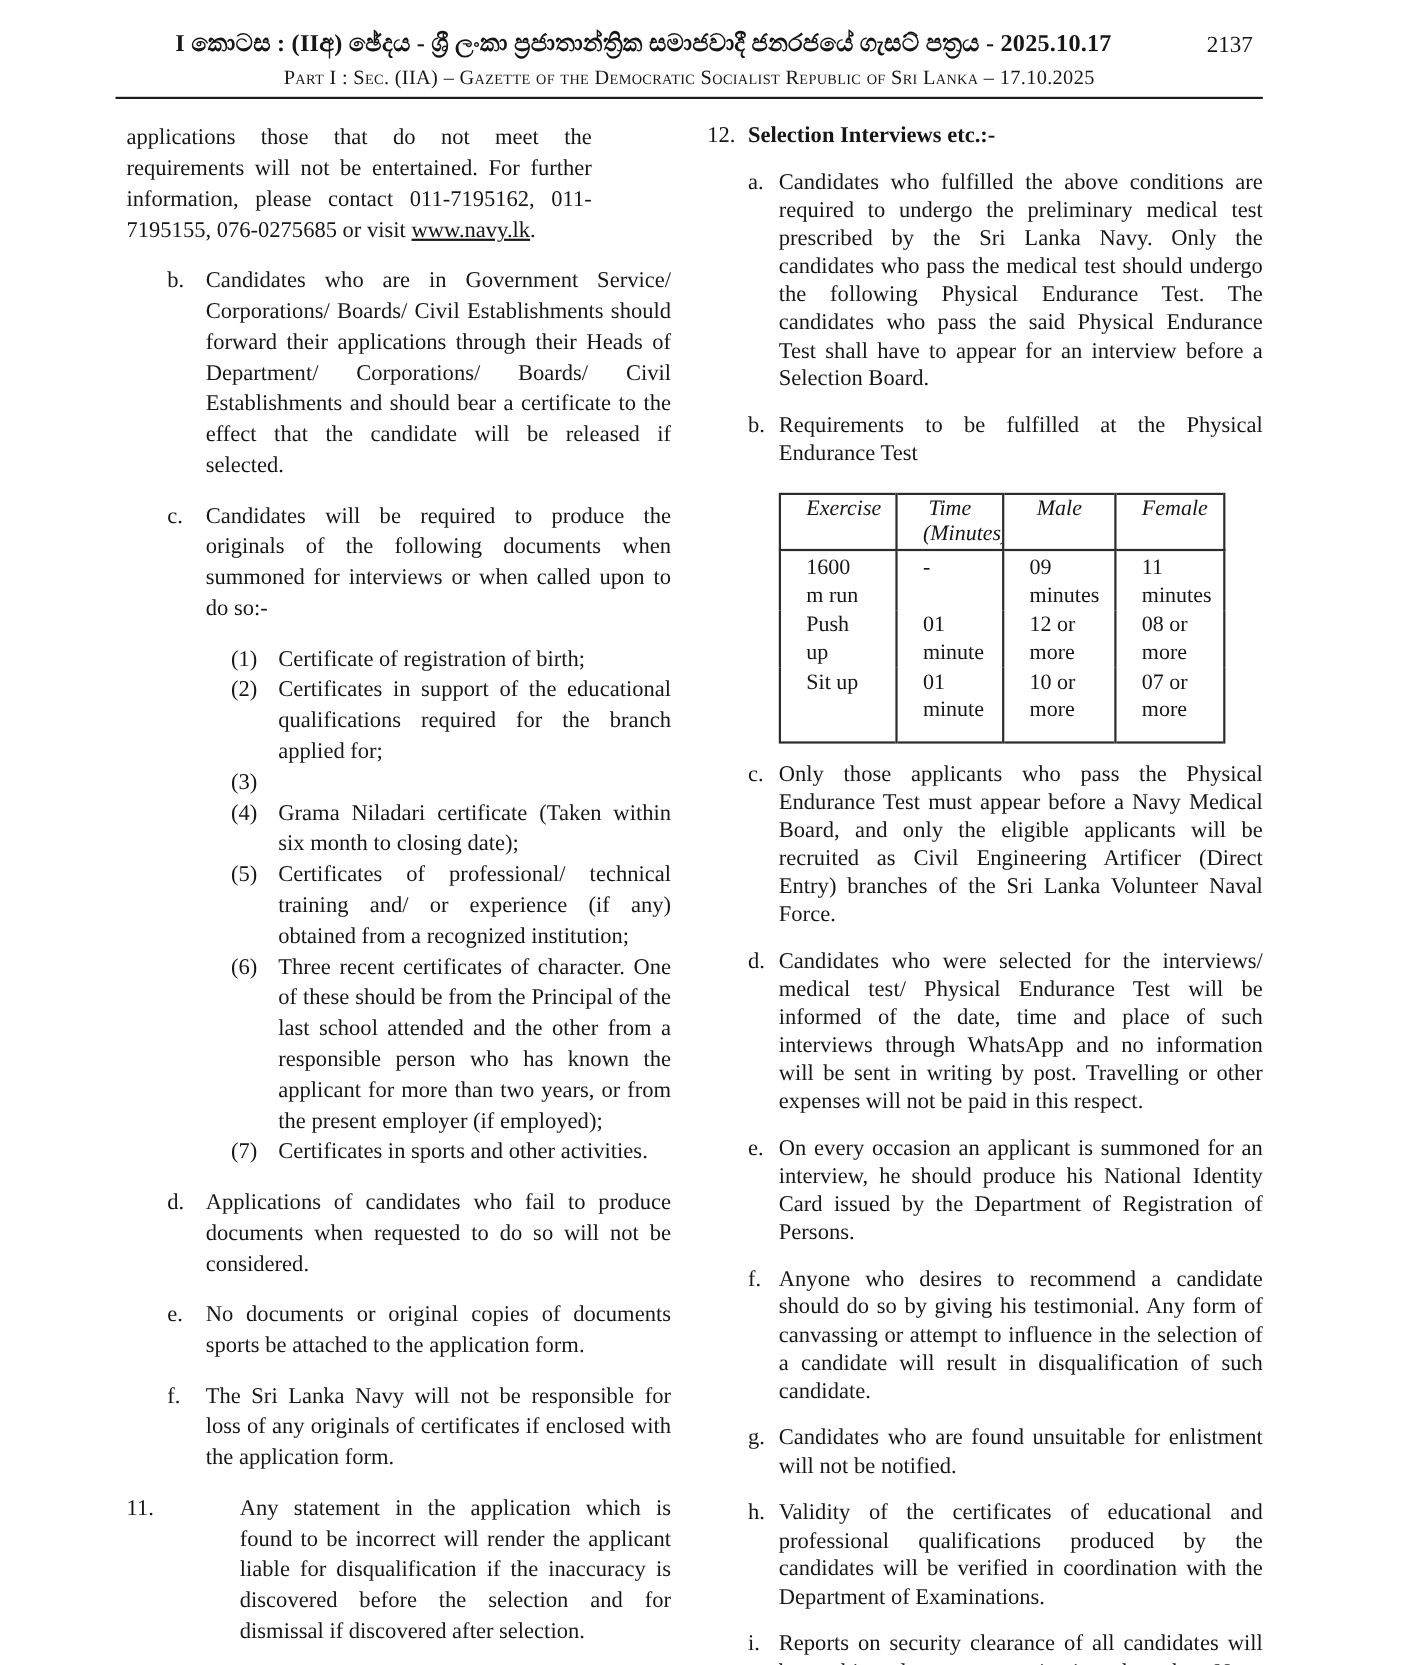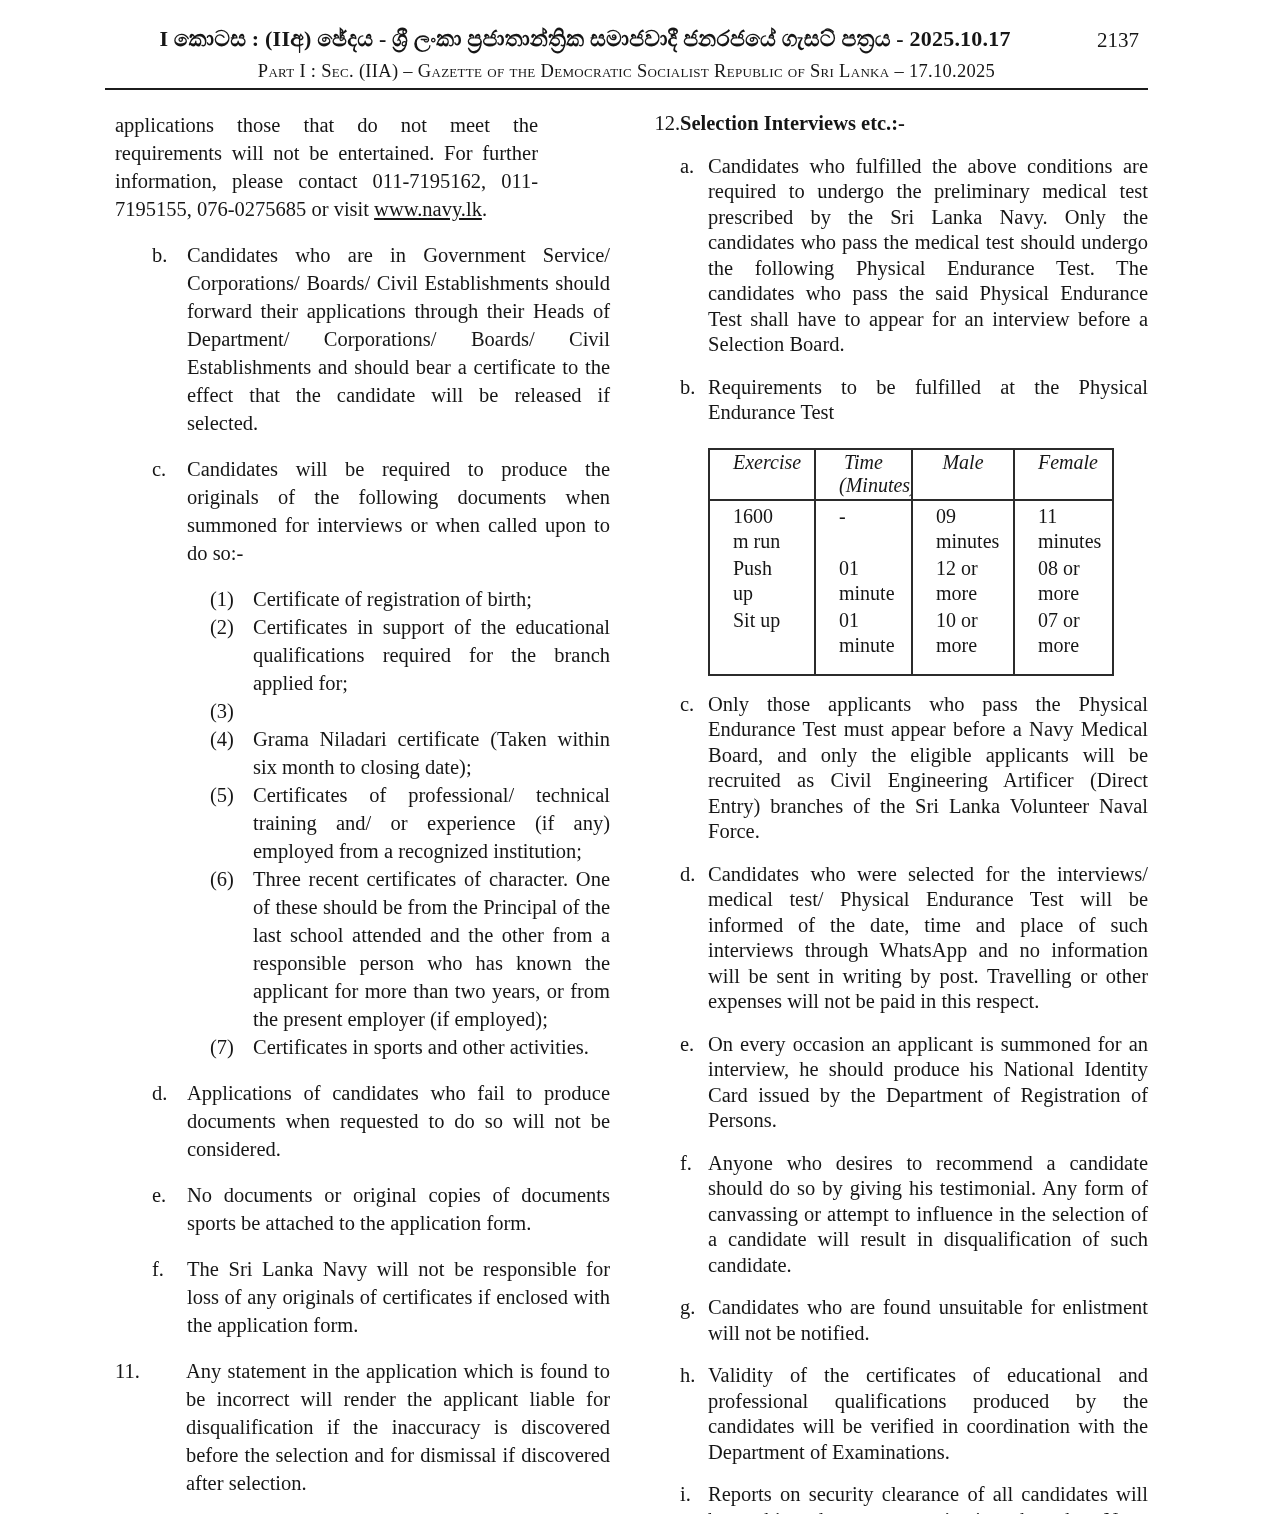--- a/index.html
+++ b/index.html
@@ -40,25 +40,25 @@
   .cont-para { width: 423px; }
   .li  { display: flex; margin-left: 37px; margin-top: 18px; }
   .li .lbl  { flex: none; width: 35px; }
   .li .txt  { flex: 1; }
   .doclist { margin-left: 95px; margin-top: 18px; }
   .docitem { display: flex; }
   .docitem .lbl { flex: none; width: 43px; }
   .docitem .txt { flex: 1; }
   .num-item { display: flex; margin-top: 18px; gap: 34px; }
   .num-item .lbl { flex: none; width: 37px; }
-  .num-item .txt { flex: 1; }
+  .num-item .txt { flex: 1; margin-left: 32px; }
 
   
   .rhead { display: flex; }
-  .rhead .lbl { flex: none; width: 37px; text-align: right; }
+  .rhead .lbl { flex: none; width: 37px; }
   .rhead .title { flex: 1; font-weight: bold; }
   .rli { display: flex; margin-left: 37px; margin-top: 17px; }
   .rli .lbl { flex: none; width: 28px; }
   .rli .txt { flex: 1; }
 
   .link { color: inherit; text-decoration: underline; cursor: pointer; }
 
   
   .pet-table {
     margin: 22px 0 0 65px;
@@ -121,21 +121,21 @@
         </div>
         <div class="docitem">
           <span class="lbl">(3)</span>
         </div>
         <div class="docitem">
           <span class="lbl">(4)</span>
           <span class="txt jt">Grama Niladari certificate (Taken within six month to closing date);</span>
         </div>
         <div class="docitem">
           <span class="lbl">(5)</span>
-          <span class="txt jt">Certificates of professional/ technical training and/ or experience (if any) employed from a recognized institution;</span>
+          <span class="txt jt">Certificates of professional/ technical training and/ or experience (if any) obtained from a recognized institution;</span>
         </div>
         <div class="docitem">
           <span class="lbl">(6)</span>
           <span class="txt jt">Three recent certificates of character. One of these should be from the Principal of the last school attended and the other from a responsible person who has known the applicant for more than two years, or from the present employer (if employed);</span>
         </div>
         <div class="docitem">
           <span class="lbl">(7)</span>
           <span class="txt jt">Certificates in sports and other activities.</span>
         </div>
       </div>

